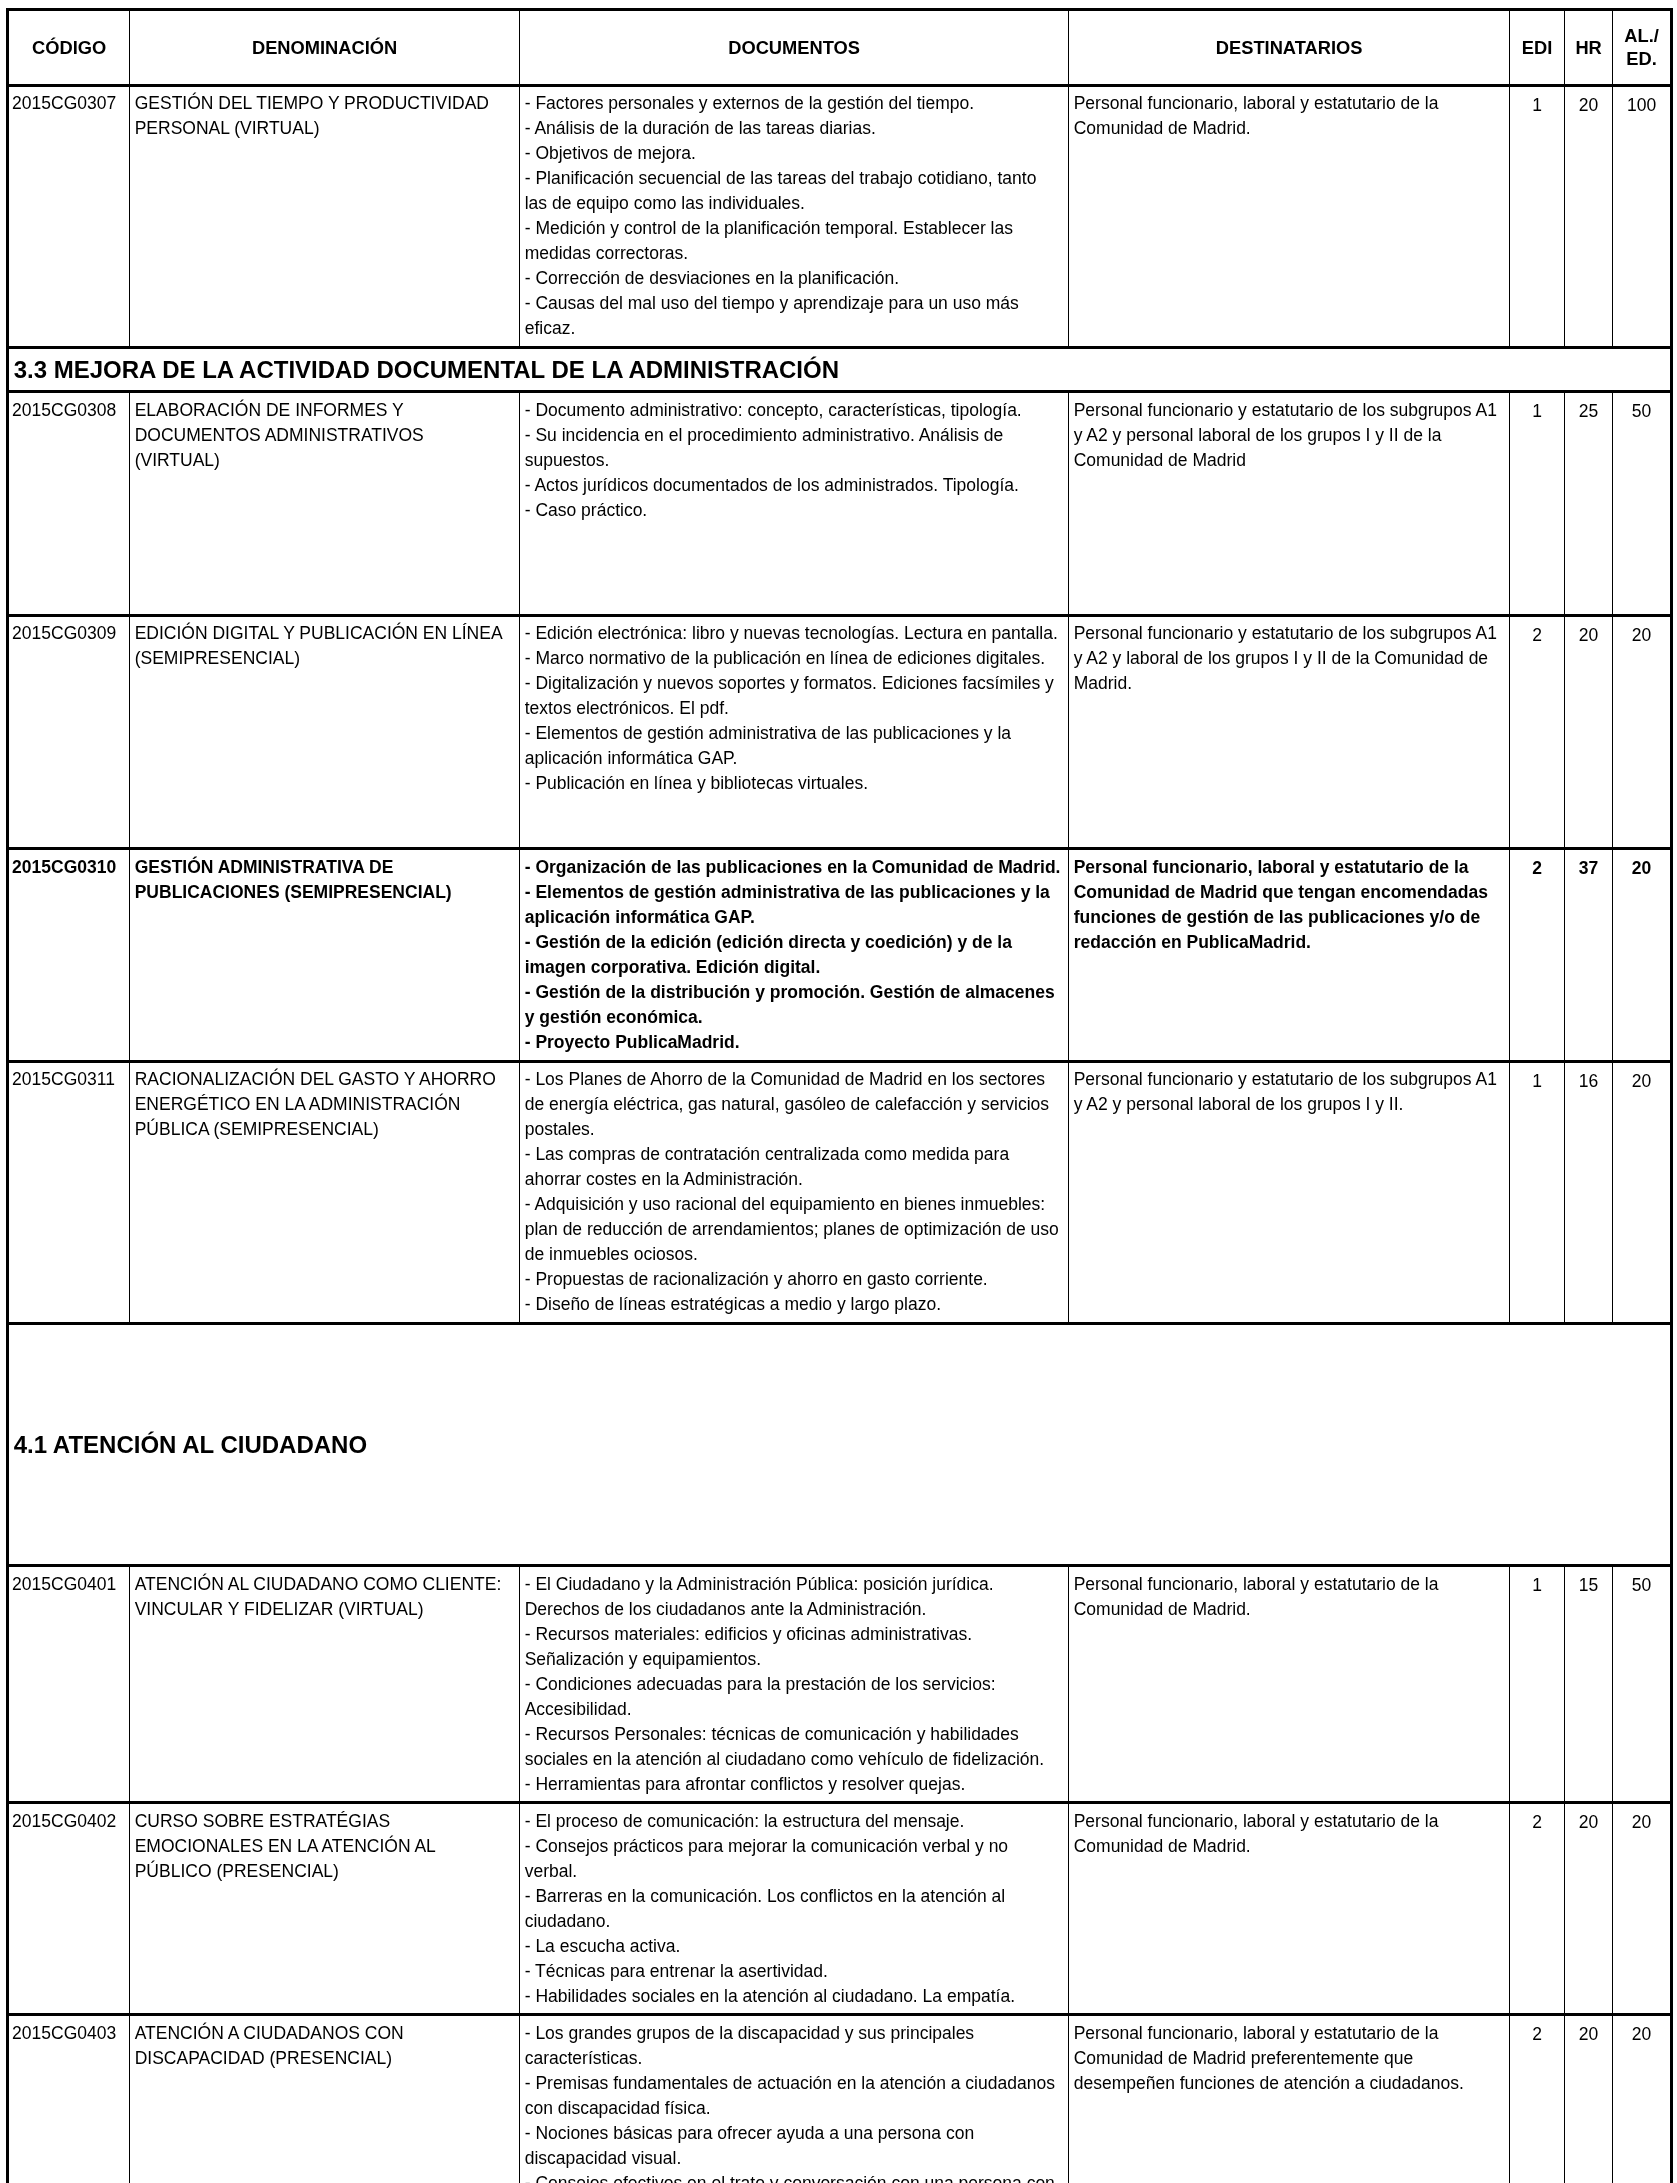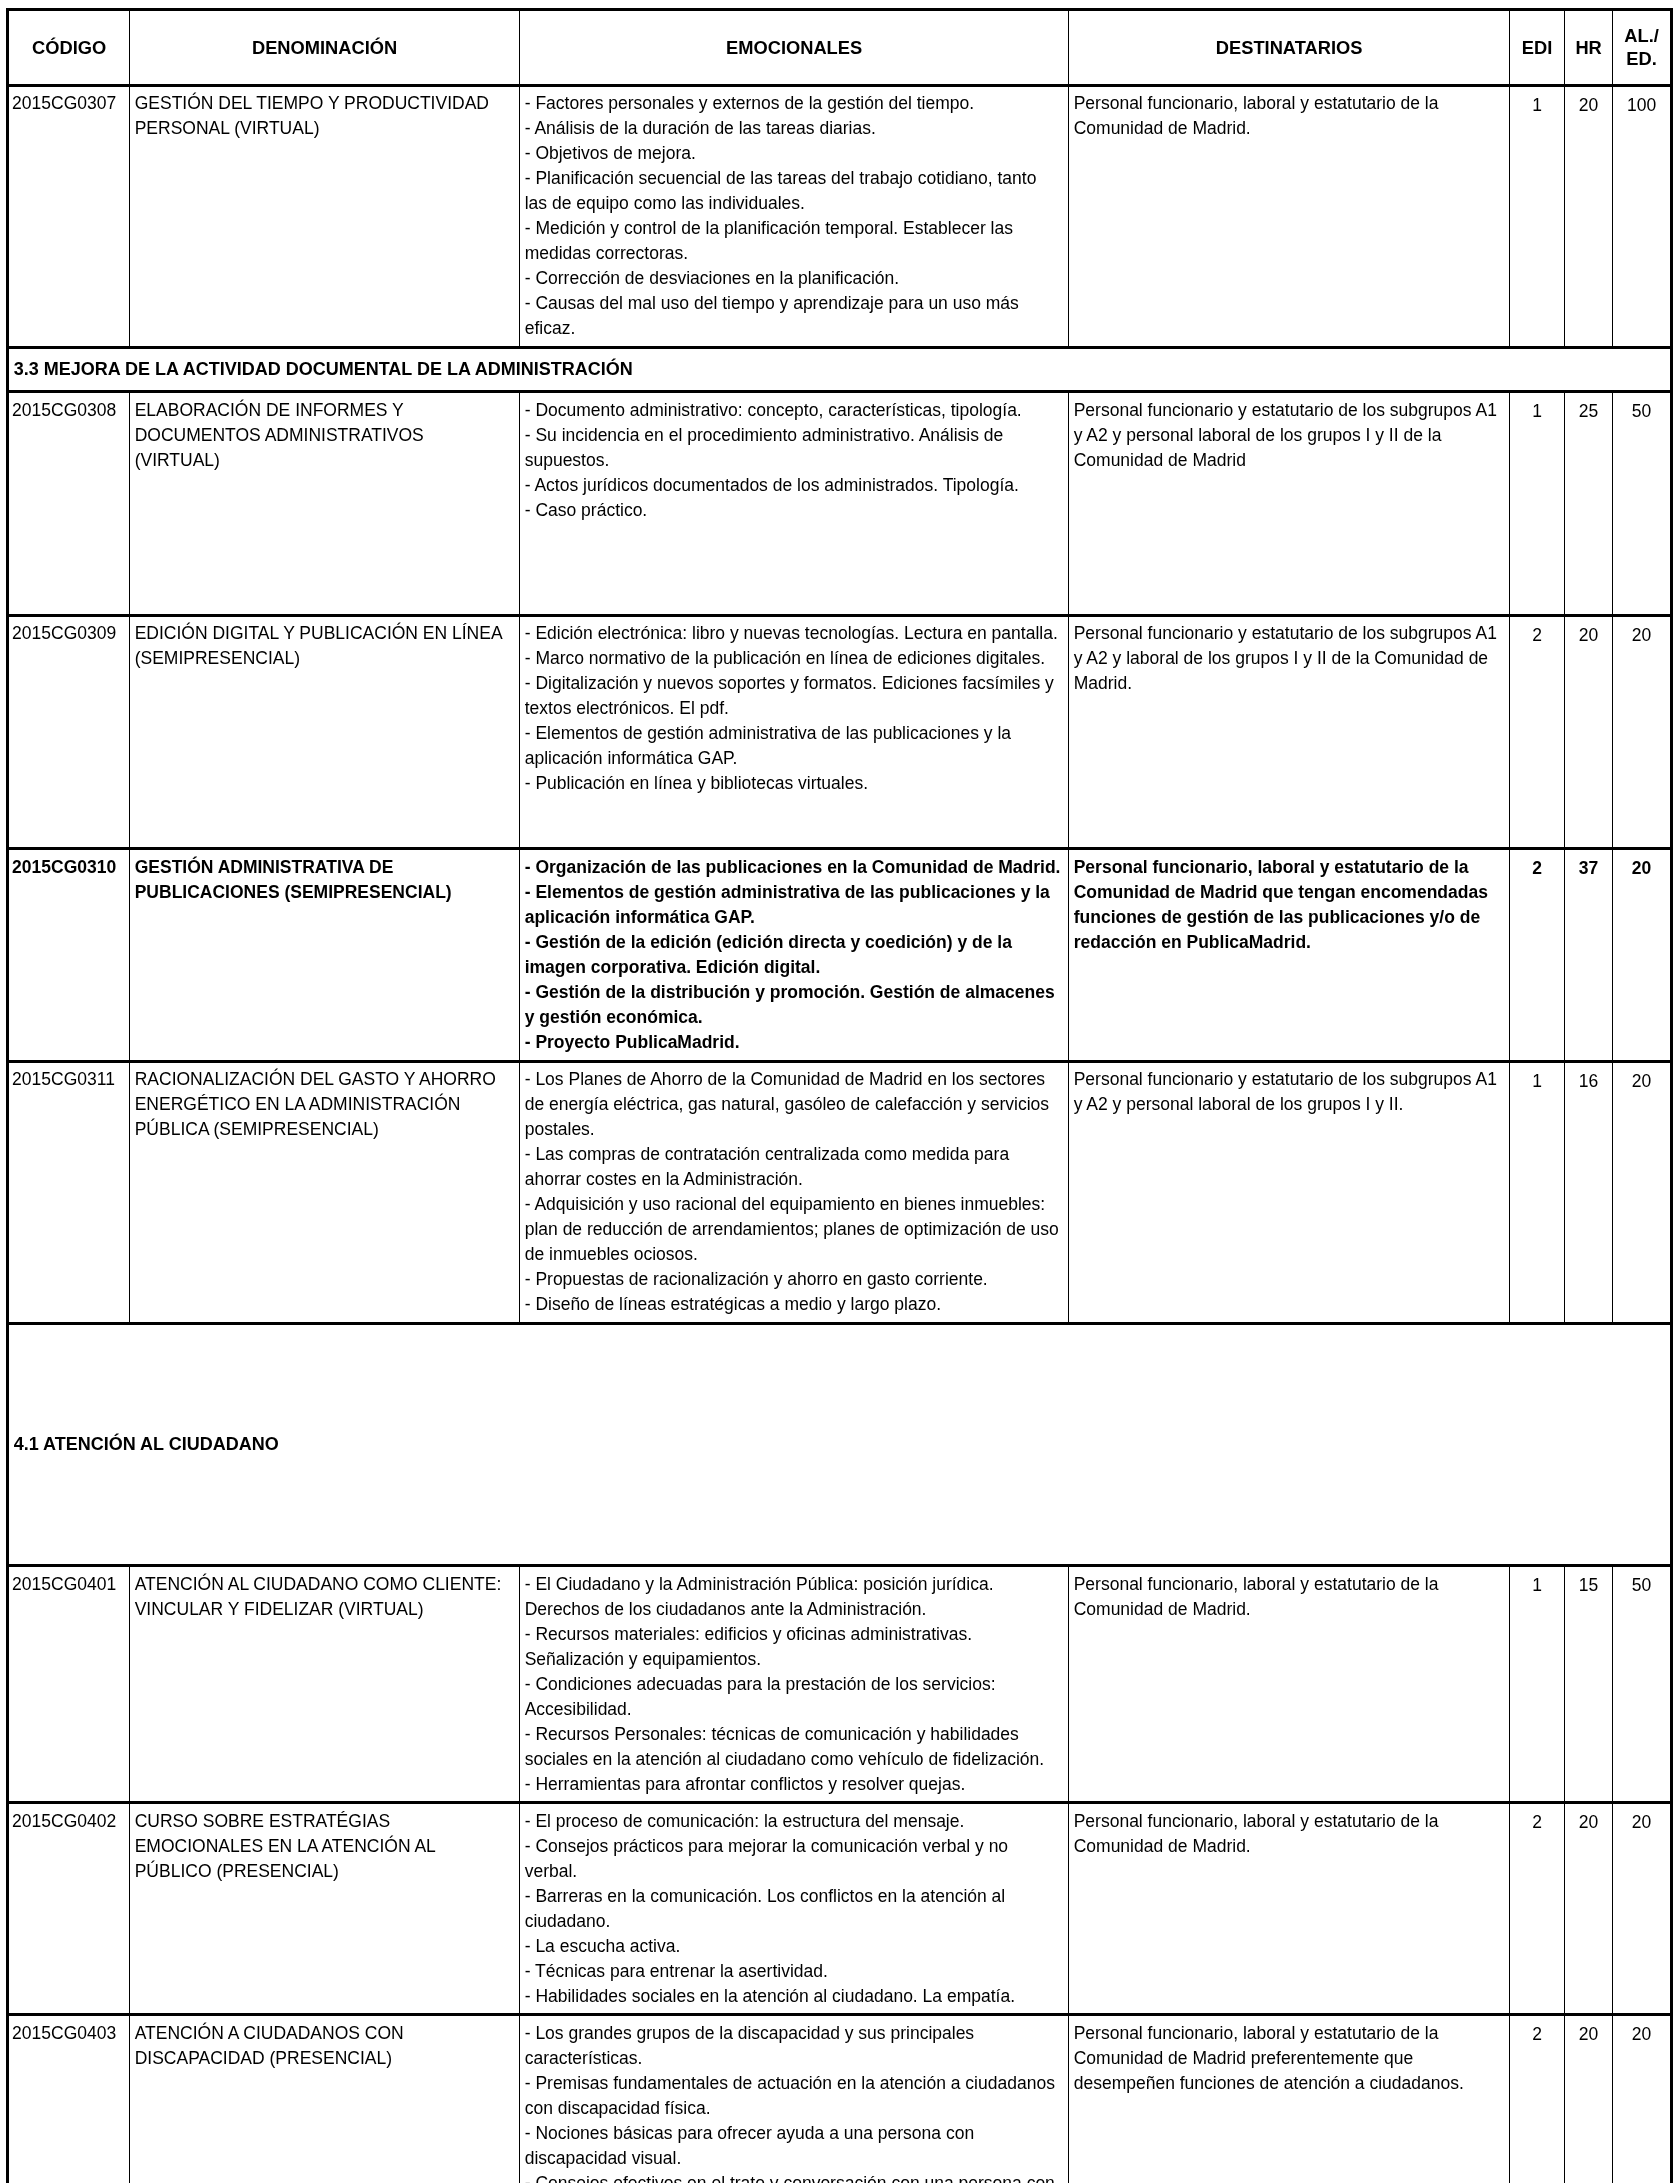--- a/index.html
+++ b/index.html
@@ -44,21 +44,21 @@
     font-weight: bold;
     font-size: 18.3px;
     line-height: 23px;
     height: 67px;
     padding: 3px;
   }
   td.cell-codigo   { padding-left: 3px; padding-right: 5px; }
   td.cell-num      { text-align: center; padding-top: 6.1px; padding-left: 1.5px; padding-right: 1.5px; }
   td.cell-section {
     font-weight: bold;
-    font-size: 18px;
+    font-size: 24px;
     vertical-align: middle;
     height: 29px;
     padding: 6.1px 4.6px;
   }
   .bullet { margin: 0; }
   
   tbody tr:nth-child(1)  td { height: 233px; }
   tbody tr:nth-child(3)  td { height: 210px; }
   tbody tr:nth-child(4)  td { height: 220px; }
   tbody tr:nth-child(5)  td { height: 184px; font-weight: bold; }
@@ -77,21 +77,21 @@
     <col style="width:549px">
     <col style="width:441px">
     <col style="width:55px">
     <col style="width:48px">
     <col style="width:59px">
   </colgroup>
   <thead>
     <tr>
       <th>CÓDIGO</th>
       <th>DENOMINACIÓN</th>
-      <th>EMOCIONALES</th>
+      <th>DOCUMENTOS</th>
       <th>DESTINATARIOS</th>
       <th>EDI</th>
       <th>HR</th>
       <th>AL./ ED.</th>
     </tr>
   </thead>
   <tbody>
       <tr>
     <td class="cell-codigo">2015CG0307</td>
     <td class="cell-title">GESTIÓN DEL TIEMPO Y PRODUCTIVIDAD PERSONAL (VIRTUAL)</td>

